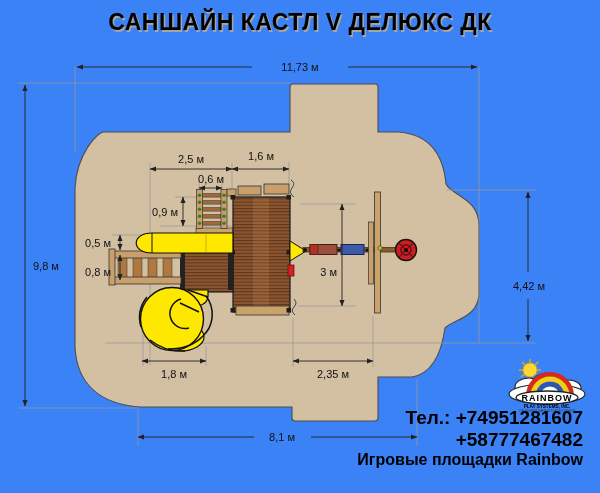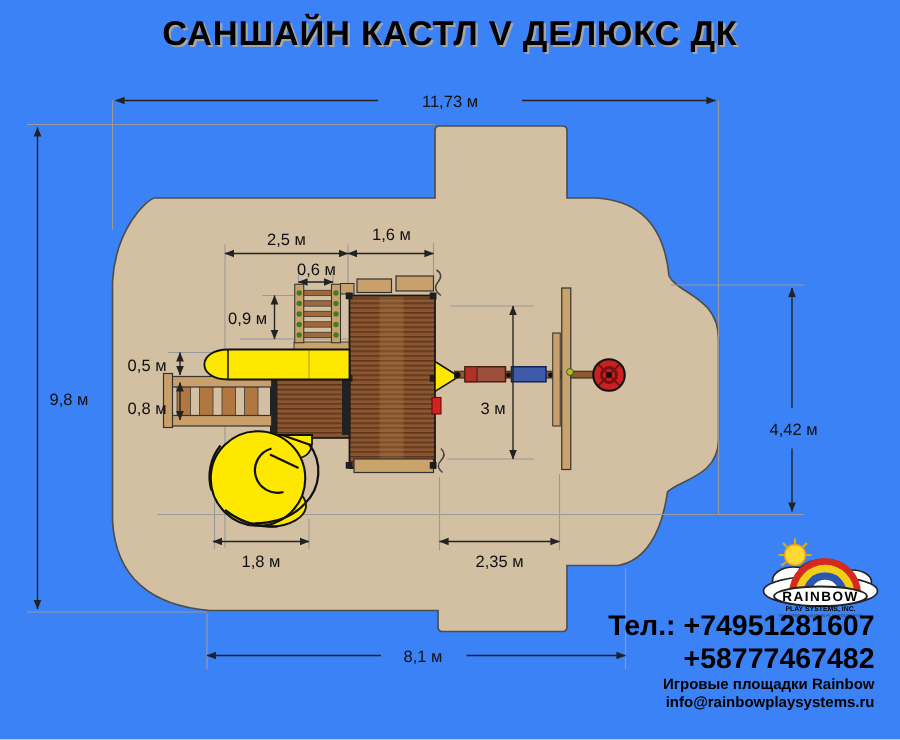--- a/index.html
+++ b/index.html
@@ -4,21 +4,21 @@
 <style>
   html,body{margin:0;padding:0;background:#ffffff;}
   #stage{position:relative;width:600px;height:493px;background:#3b82f6;overflow:hidden;
          font-family:"Liberation Sans",sans-serif;}
   #title{position:absolute;top:9px;left:0;width:600px;text-align:center;
          font-size:23px;font-weight:800;letter-spacing:.5px;color:#000;
          text-shadow:1.5px 1.5px 0 #a5a5a5;white-space:nowrap;}
   #plan{position:absolute;left:0;top:0;}
   #contact{position:absolute;right:17px;top:407px;text-align:right;font-weight:bold;color:#000;line-height:1.16;}
   #contact .ph{font-size:19px;}
-  #contact .sm{font-size:10px;}
+  #contact .sm{font-size:16px;}
   #logo{position:absolute;left:497px;top:356px;}
   .dimtxt{font-size:11px;fill:#111;font-family:"Liberation Sans",sans-serif;}
 </style>
 </head>
 <body>
 
 <div id="stage">
 
   <div id="title">САНШАЙН КАСТЛ V ДЕЛЮКС ДК</div>
 
@@ -235,16 +235,15 @@
     <ellipse cx="50" cy="41.5" rx="31" ry="6.5" fill="#ffffff" stroke="#222" stroke-width="1.3"></ellipse>
     <text x="50" y="44.8" text-anchor="middle" font-family="Liberation Sans, sans-serif" font-size="9" font-weight="bold" letter-spacing="1" fill="#000">RAINBOW</text>
     <text x="50" y="51.5" text-anchor="middle" font-family="Liberation Sans, sans-serif" font-size="4.6" font-weight="bold" fill="#000">PLAY SYSTEMS, INC.</text>
     <text x="50" y="55.5" text-anchor="middle" font-family="Liberation Sans, sans-serif" font-size="2.8" fill="#333">THE BIGGEST NAME IN PLAY EQUIPMENT</text>
   </svg>
 
   <div id="contact">
     <div class="ph">Тел.: +74951281607</div>
     <div class="ph">+58777467482</div>
     <div class="sm">Игровые площадки Rainbow</div>
-    <div class="sm">info@rainbowplaysystems.ru</div>
   </div>
 
 </div>
 
 </body></html>

